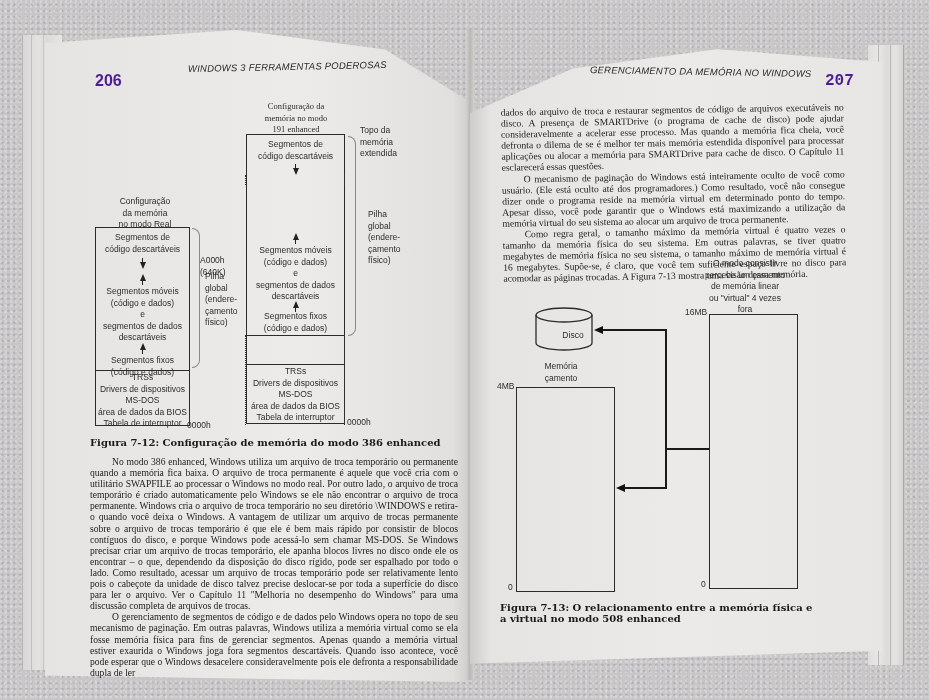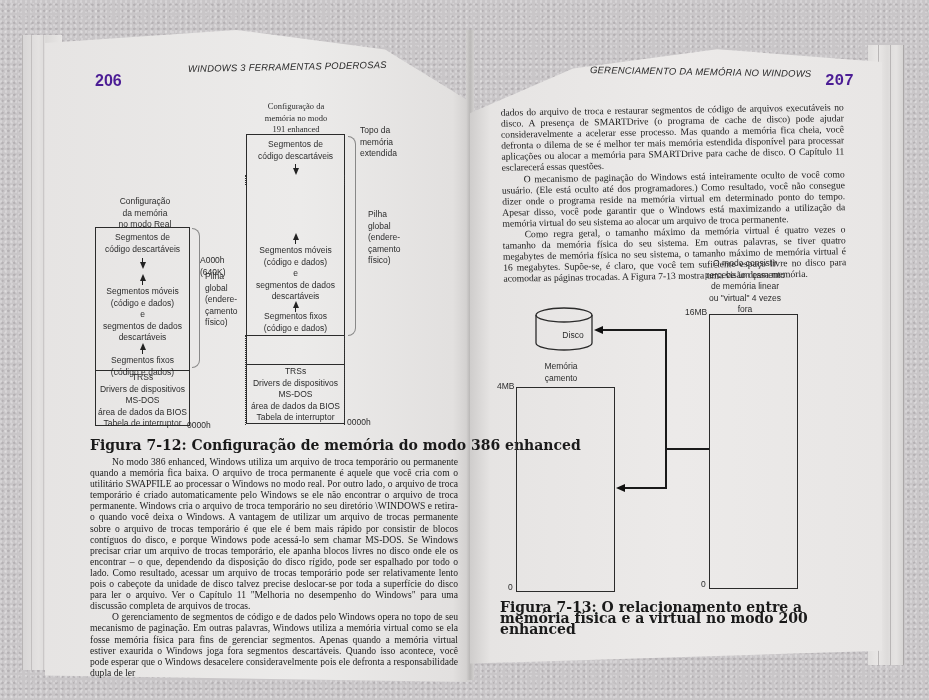--- a/index.html
+++ b/index.html
@@ -45,21 +45,21 @@
   .dlabel.left { text-align: left; }
   .box { position: absolute; border: 1.3px solid #2b2b2b; }
   .box-sec { position: absolute; left: 0; right: 0; border-top: 1.2px solid #2b2b2b; }
   .arrow-down, .arrow-up { position: absolute; width: 0; height: 0; }
   .arrow-down { border-left: 3px solid transparent; border-right: 3px solid transparent; border-top: 7px solid #222; }
   .arrow-up { border-left: 3px solid transparent; border-right: 3px solid transparent; border-bottom: 7px solid #222; }
   .stem { position: absolute; width: 1.2px; background: #222; }
   .brace { position: absolute; border: 1px solid #888; border-left: none; border-radius: 0 10px 10px 0; }
   .dotted { position: absolute; width: 0; border-left: 1.4px dotted #333; }
 
-  .caption { position: absolute; font-family: "DejaVu Serif", serif; font-weight: bold; font-size: 14px; color: #1a1a1a; }
+  .caption { position: absolute; font-family: "DejaVu Serif", serif; font-weight: bold; font-size: 10px; color: #1a1a1a; }
   .body-text { position: absolute; font-family: "Liberation Serif", serif; font-size: 9.6px; line-height: 11.1px; color: #1b1b1b; text-align: justify; }
   .body-text p { text-indent: 22px; }
   .body-text p.noindent { text-indent: 0; }
 
   .disk { position: absolute; }
   .mem-box { position: absolute; border: 1.3px solid #2b2b2b; background: transparent; }
   .hline, .vline { position: absolute; background: #1a1a1a; }
   .arrow-left { position: absolute; width: 0; height: 0; border-top: 4px solid transparent; border-bottom: 4px solid transparent; border-right: 9px solid #111; }
 </style>
 </head>
@@ -227,15 +227,15 @@
     <div class="mem-box" style="left:709px; top:314px; width:89px; height:275px;"></div>
     <div class="dlabel left" style="left:701px; top:579px;">0</div>
 
     <div class="hline" style="left:667px; top:448px; width:42px; height:2px;"></div>
     <div class="vline" style="left:665px; top:329px; width:2px; height:160px;"></div>
     <div class="hline" style="left:602px; top:329px; width:65px; height:2px;"></div>
     <div class="arrow-left" style="left:594px; top:326px;"></div>
     <div class="hline" style="left:624px; top:487px; width:43px; height:2px;"></div>
     <div class="arrow-left" style="left:616px; top:484px;"></div>
 
-    <div class="caption" style="left:500px; top:602px; width:320px; line-height:11px;">Figura 7-13: O relacionamento entre a memória física e a virtual no modo 200 enhanced</div>
+    <div class="caption" style="left:500px; top:602px; width:320px; line-height:11px;">Figura 7-13: O relacionamento entre a memória física e a virtual no modo 508 enhanced</div>
   </div>
 </div>
 
 </body></html>

